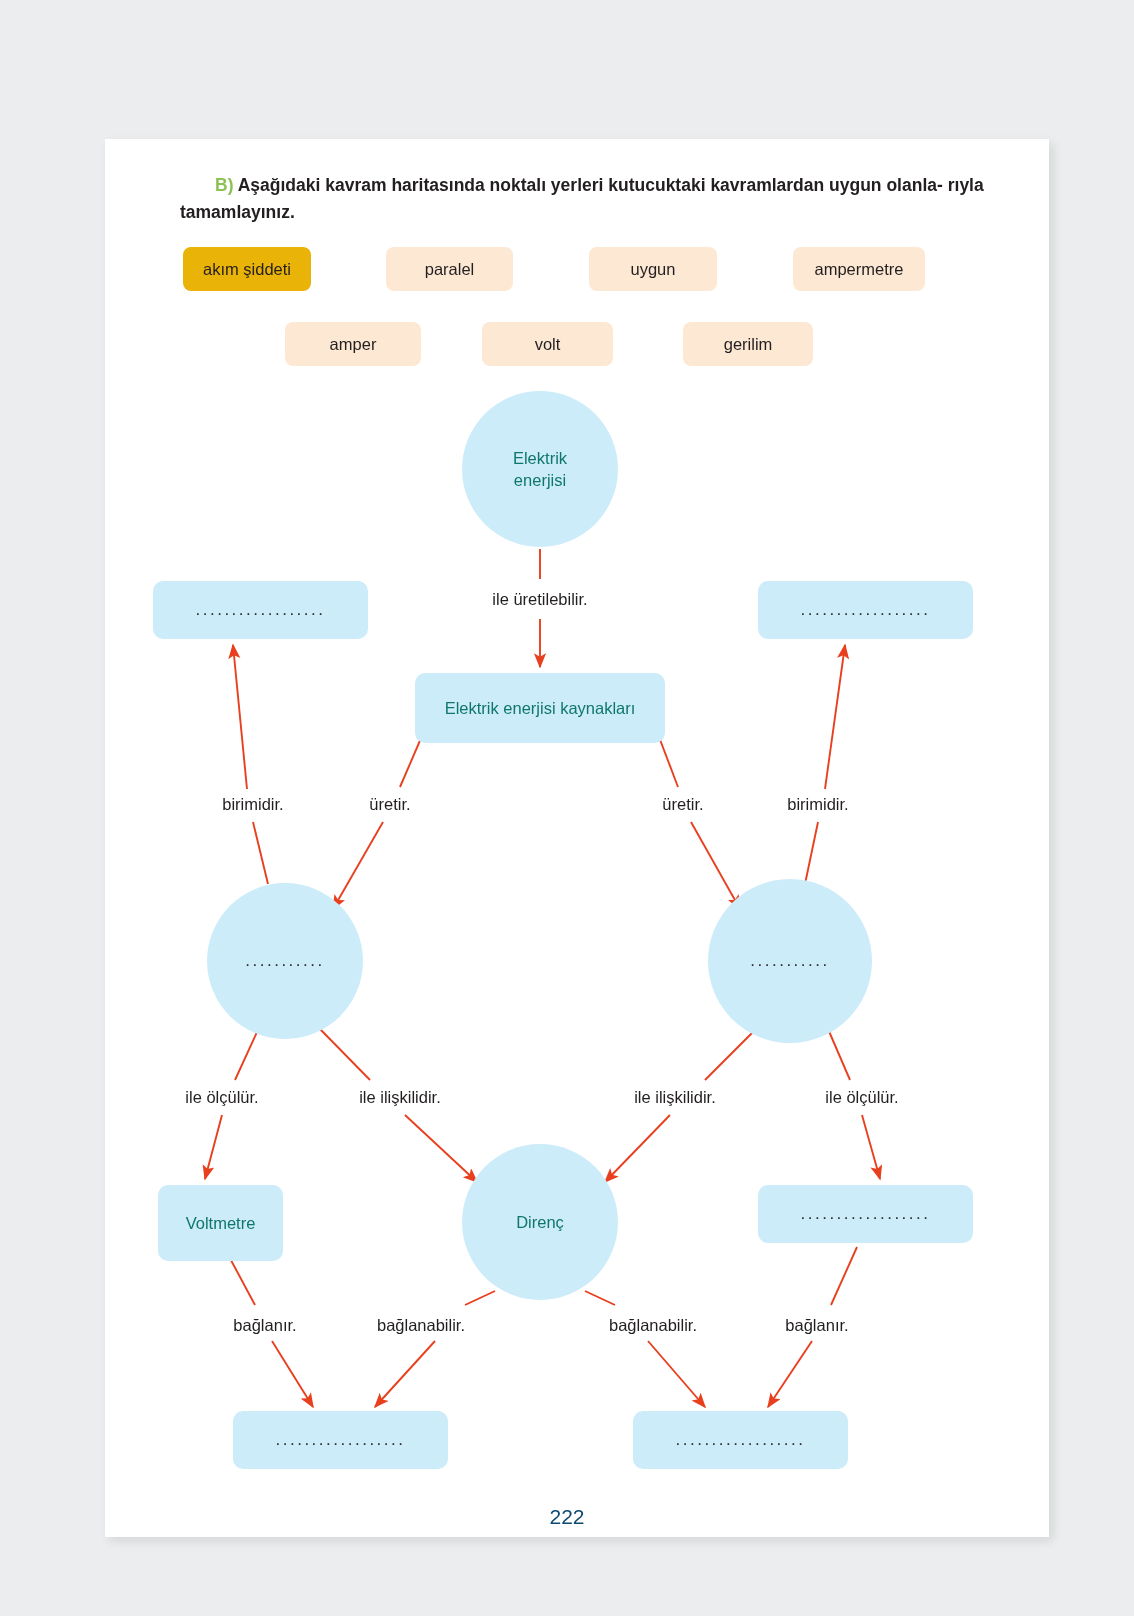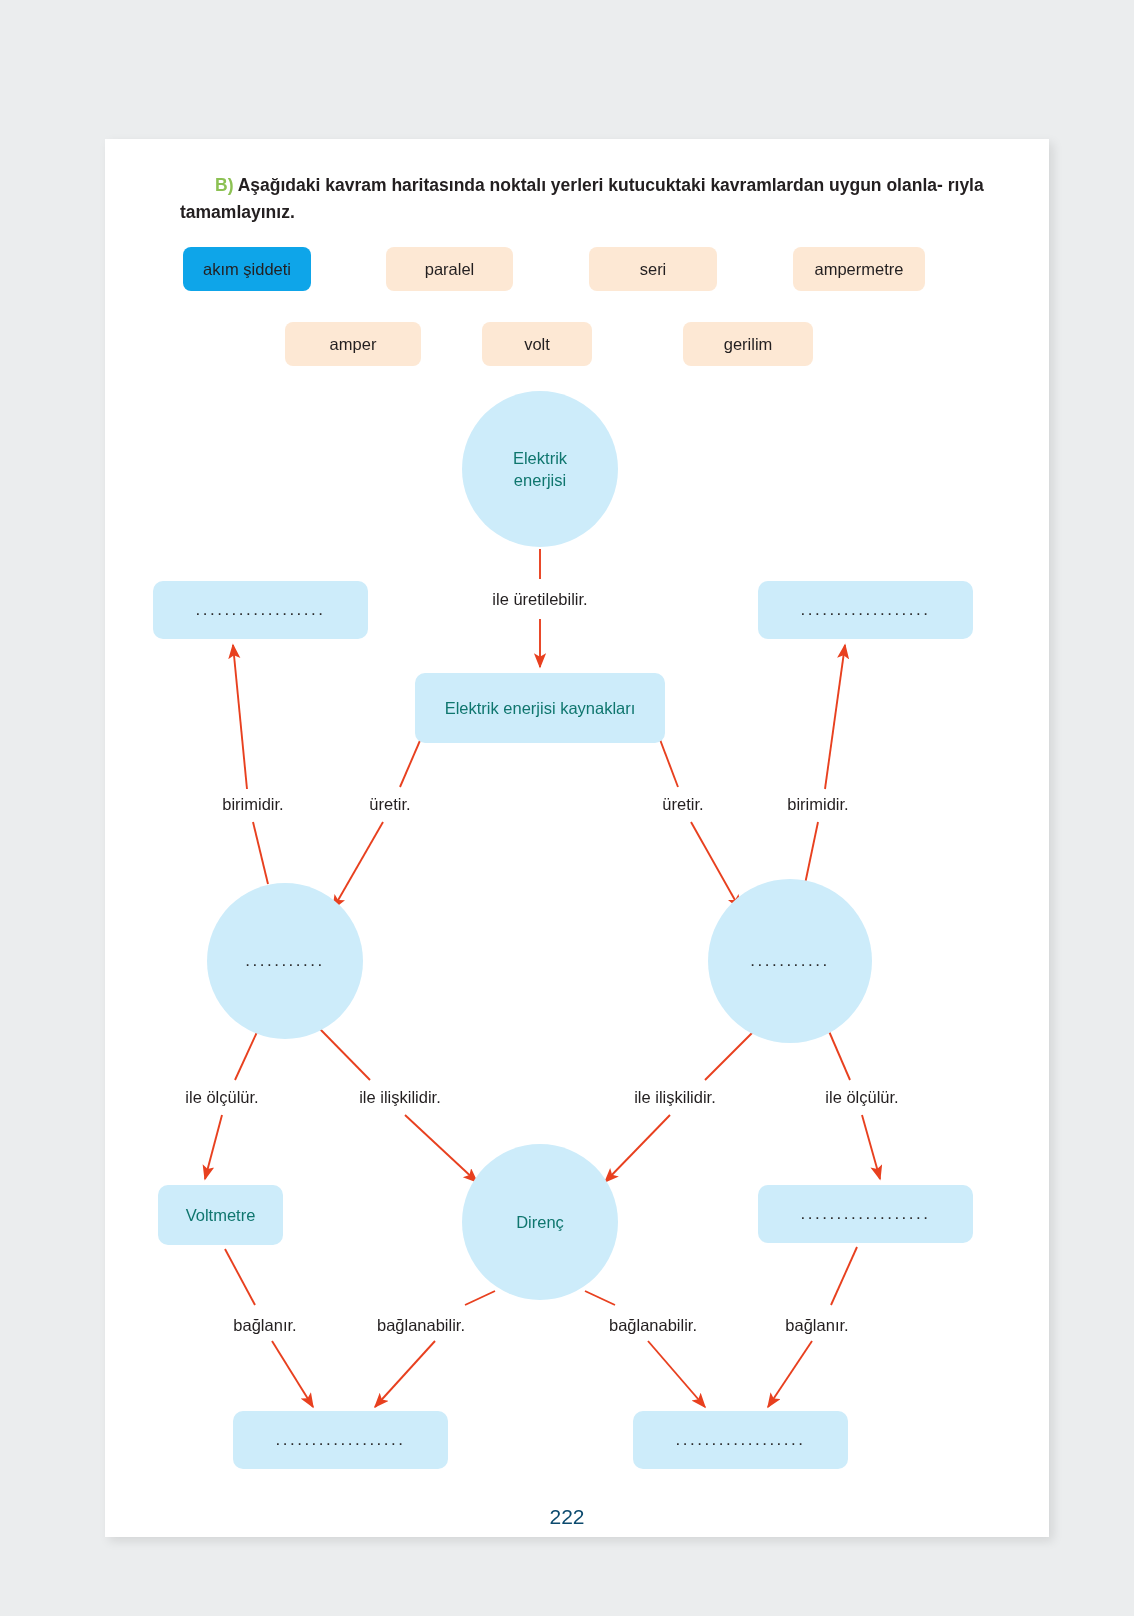--- a/index.html
+++ b/index.html
@@ -96,26 +96,26 @@
 
 <div class="page">
 
   <div class="instruction">
     <span class="lead"></span><span class="bullet">B)</span>
     <span>Aşağıdaki kavram haritasında noktalı yerleri kutucuktaki kavramlardan uygun olanla-</span>
     <span>rıyla tamamlayınız.</span>
   </div>
 
   <div id="word-bank-layer">
-      <div class="word" style="left: 78px; top: 108px; width: 128px; background: #0ea5e9;">akım şiddeti</div>
+      <div class="word" style="left: 78px; top: 108px; width: 128px; background: #eab308;">akım şiddeti</div>
       <div class="word" style="left: 281px; top: 108px; width: 127px; background: rgb(253, 232, 212);">paralel</div>
-      <div class="word" style="left: 484px; top: 108px; width: 128px; background: rgb(253, 232, 212);">seri</div>
+      <div class="word" style="left: 484px; top: 108px; width: 128px; background: rgb(253, 232, 212);">uygun</div>
       <div class="word" style="left: 688px; top: 108px; width: 132px; background: rgb(253, 232, 212);">ampermetre</div>
       <div class="word" style="left: 180px; top: 183px; width: 136px; background: rgb(253, 232, 212);">amper</div>
-      <div class="word" style="left: 377px; top: 183px; width: 110px; background: rgb(253, 232, 212);">volt</div>
+      <div class="word" style="left: 377px; top: 183px; width: 131px; background: rgb(253, 232, 212);">volt</div>
       <div class="word" style="left: 578px; top: 183px; width: 130px; background: rgb(253, 232, 212);">gerilim</div>
     </div>
 
   <svg class="arrows" viewBox="0 0 944 1398">
     <defs>
       <marker id="ah" markerWidth="9" markerHeight="9" refX="7.2" refY="3.2" orient="auto" markerUnits="strokeWidth">
         <path d="M0,0 L8,3.2 L0,6.4 L1.8,3.2 z" fill="#e8401f"></path>
       </marker>
     </defs>
     <g stroke="#e8401f" stroke-width="1.9" fill="none">
@@ -161,21 +161,21 @@
     </g>
   </svg>
 
   <div id="node-layer">
       <div class="node circle" style="left: 357px; top: 252px; width: 156px; height: 156px; background: rgb(205, 236, 250);">Elektrik<br>enerjisi</div>
       <div class="node rect" style="left: 310px; top: 534px; width: 250px; height: 70px; background: rgb(205, 236, 250);">Elektrik enerjisi kaynakları</div>
       <div class="node rect blank" style="left: 48px; top: 442px; width: 215px; height: 58px; background: rgb(205, 236, 250);">..................</div>
       <div class="node rect blank" style="left: 653px; top: 442px; width: 215px; height: 58px; background: rgb(205, 236, 250);">..................</div>
       <div class="node circle blank" style="left: 102px; top: 744px; width: 156px; height: 156px; background: rgb(205, 236, 250);">...........</div>
       <div class="node circle blank" style="left: 603px; top: 740px; width: 164px; height: 164px; background: rgb(205, 236, 250);">...........</div>
-      <div class="node rect" style="left: 53px; top: 1046px; width: 125px; height: 60px; background: rgb(205, 236, 250);">Voltmetre</div>
+      <div class="node rect" style="left: 53px; top: 1046px; width: 125px; height: 76px; background: rgb(205, 236, 250);">Voltmetre</div>
       <div class="node circle" style="left: 357px; top: 1005px; width: 156px; height: 156px; background: rgb(205, 236, 250);">Direnç</div>
       <div class="node rect blank" style="left: 653px; top: 1046px; width: 215px; height: 58px; background: rgb(205, 236, 250);">..................</div>
       <div class="node rect blank" style="left: 128px; top: 1272px; width: 215px; height: 58px; background: rgb(205, 236, 250);">..................</div>
       <div class="node rect blank" style="left: 528px; top: 1272px; width: 215px; height: 58px; background: rgb(205, 236, 250);">..................</div>
     </div>
 
   <div id="edge-label-layer">
       <div class="edge-label" style="left: 435px; top: 460px; transform: translate(-50%, -50%);">ile üretilebilir.</div>
       <div class="edge-label" style="left: 148px; top: 665px; transform: translate(-50%, -50%);">birimidir.</div>
       <div class="edge-label" style="left: 285px; top: 665px; transform: translate(-50%, -50%);">üretir.</div>

